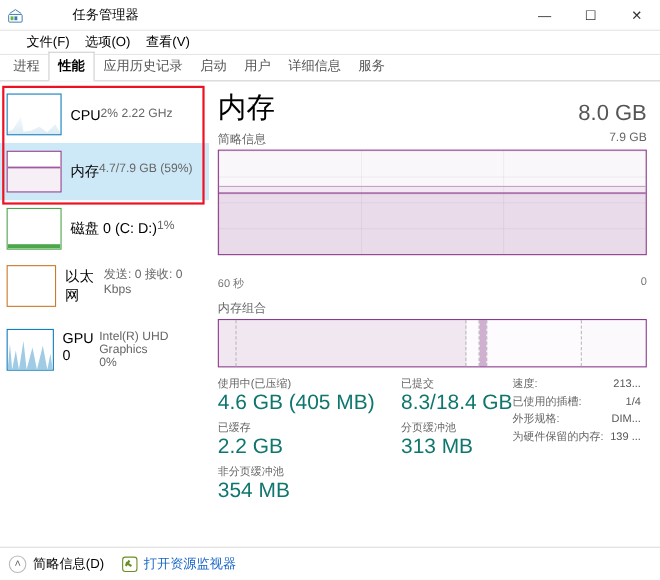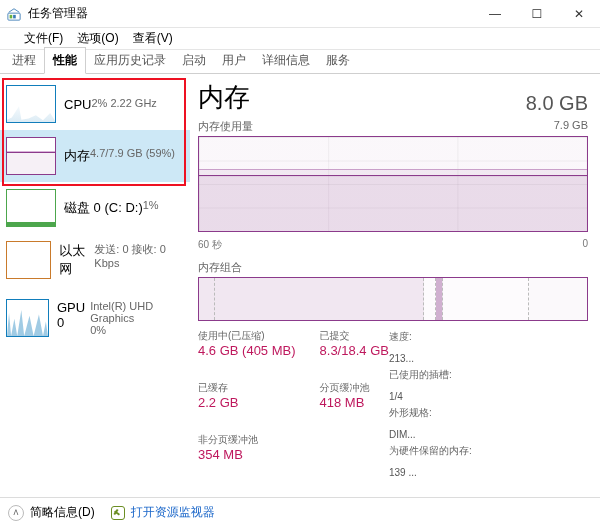--- a/index.html
+++ b/index.html
@@ -1,18 +1,18 @@
 <!DOCTYPE html>
 <html><head>
 <meta charset="utf-8">
 <style>
   * { box-sizing: border-box; margin: 0; padding: 0; font-family: "Microsoft YaHei", "Segoe UI", sans-serif; }
   body { width: 600px; height: 527px; background: #fff; color: #000; font-size: 11px; overflow: hidden; position: relative; }
 
-  .titlebar { height: 28px; display: flex; align-items: center; padding-left: 6px; border-bottom: 1px solid #e5e5e5; }
+  .titlebar { height: 28px; display: flex; align-items: center; padding-left: 6px; border-bottom: 1px solid #e5e5e5; gap: 38px; }
   .titlebar .icon { width: 16px; height: 16px; margin-right: 6px; display:flex; align-items:center; justify-content:center;}
   .titlebar .title { font-size: 12px; flex: 1; }
   .win-controls { display: flex; height: 100%; }
   .win-btn { width: 42px; display:flex; align-items:center; justify-content:center; font-size:12px; color:#333; }
 
   .menubar { height: 22px; display: flex; align-items: center; padding-left: 20px; gap: 6px; font-size: 12px; border-bottom: 1px solid #e5e5e5;}
   .menubar span { padding: 2px 4px; cursor: default; }
 
   .tabsbar { height: 24px; display: flex; align-items: flex-end; padding-left: 4px; gap: 0; font-size: 12px; border-bottom: 1px solid #cfcfcf;}
   .tabitem { padding: 4px 8px; color:#555; }
@@ -49,33 +49,33 @@
   .big-title { font-size: 26px; font-weight: 400; }
   .big-value { font-size: 20px; color:#555; }
   .subrow { display:flex; justify-content:space-between; font-size:11px; color:#666; margin-top:4px;}
   .chart-main { height: 96px; border:1px solid #8b3a8b; background: linear-gradient(to bottom, rgba(139,58,139,0.04), rgba(139,58,139,0.04)); position:relative; margin-top:2px;}
   .chart-main .fill { position:absolute; left:0; right:0; bottom:0; top:40%; background: rgba(139,58,139,0.15); border-top:1px solid #8b3a8b;}
   .chart-main .fill::before { content:""; position:absolute; left:0; right:0; top:-7px; height:7px; background: rgba(139,58,139,0.08); border-top:1px solid #c9a0c9;}
   .chart-main .grid { position:absolute; inset:0;
     background-image: linear-gradient(to right, rgba(0,0,0,0.05) 1px, transparent 1px),
                       linear-gradient(to bottom, rgba(0,0,0,0.05) 1px, transparent 1px);
     background-size: 33.3% 25%; }
-  .axis-row { display:flex; justify-content:space-between; font-size:10px; color:#777; margin-top:6px;}
+  .axis-row { display:flex; justify-content:space-between; font-size:10px; color:#777; margin-top:19px;}
   .sec-label { font-size:11px; color:#666; margin-top:8px;}
   .chart-slots { height:44px; border:1px solid #8b3a8b; background:#fff; margin-top:2px; position:relative; display:flex;}
   .slot { flex:1; border-right:1px dashed #bbb; background:rgba(139,58,139,0.12); position:relative;}
   .slot:last-child{border-right:none; background:rgba(139,58,139,0.03);}
   .slot.light { background:rgba(139,58,139,0.02);}
   .slot.hi::after{content:""; position:absolute; inset:0; background:rgba(139,58,139,0.32);}
   .stats { display:flex; margin-top:8px; }
   .stats-left { display:grid; grid-template-columns: auto auto; column-gap: 24px; row-gap:4px;}
   .stat .label { font-size:10px; color:#666;}
-  .stat .value { font-size:13px; color:#be185d;}
+  .stat .value { font-size:19px; color:#0f766e;}
   .stats-right { font-size:10px; color:#666; }
-  .stats-right .row{ display:flex; justify-content:space-between; gap:6px; line-height:16px;flex-direction:column;}
+  .stats-right .row{ display:flex; justify-content:space-between; gap:6px; line-height:16px;}
   .stats-right .row .v{ color:#555;}
 
   .footer { position:absolute; left:0; right:0; bottom:0; height:30px; border-top:1px solid #dcdcdc; display:flex; align-items:center; padding:0 8px; font-size:12px; gap:6px;}
   .footer .chev{ width:16px; height:16px; border:1px solid #bbb; border-radius:50%; display:flex; align-items:center; justify-content:center; font-size:10px; color:#666;}
   .footer .link{ color:#1a66c9; text-decoration:none;}
   .footer .dot{ width:14px; height:14px; border:1.5px solid #6b8e23; border-radius:3px; position:relative; margin-left:10px;}
   .footer .dot::after{ content:""; position:absolute; left:2px; top:5px; width:6px; height:2px; background:#6b8e23; transform:rotate(35deg);}
   .footer .dot::before{ content:""; position:absolute; left:3px; top:2px; width:2px; height:6px; background:#6b8e23; transform:rotate(35deg);}
 </style>
 </head>
@@ -160,21 +160,21 @@
       </div>
     </div>
   </div>
 
   <div class="detail">
     <div class="detail-header">
       <span class="big-title">内存</span>
       <span class="big-value">8.0 GB</span>
     </div>
     <div class="subrow">
-      <span>内存使用量</span>
+      <span>简略信息</span>
       <span>7.9 GB</span>
     </div>
     <div class="chart-main">
       <div class="grid"></div>
       <div class="fill"></div>
     </div>
     <div class="axis-row">
       <span>60 秒</span>
       <span>0</span>
     </div>
@@ -198,21 +198,21 @@
         <div class="stat">
           <div class="label">已提交</div>
           <div class="value">8.3/18.4 GB</div>
         </div>
         <div class="stat">
           <div class="label">已缓存</div>
           <div class="value">2.2 GB</div>
         </div>
         <div class="stat">
           <div class="label">分页缓冲池</div>
-          <div class="value">418 MB</div>
+          <div class="value">313 MB</div>
         </div>
         <div class="stat">
           <div class="label">非分页缓冲池</div>
           <div class="value">354 MB</div>
         </div>
       </div>
       <div class="stats-right">
         <div class="row">
             <span>速度:</span>
             <span class="v">213...</span>

